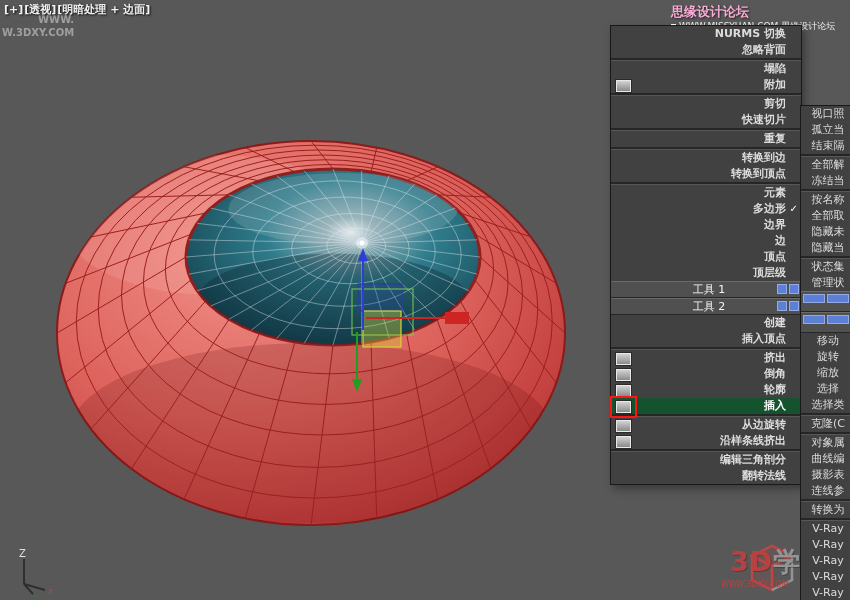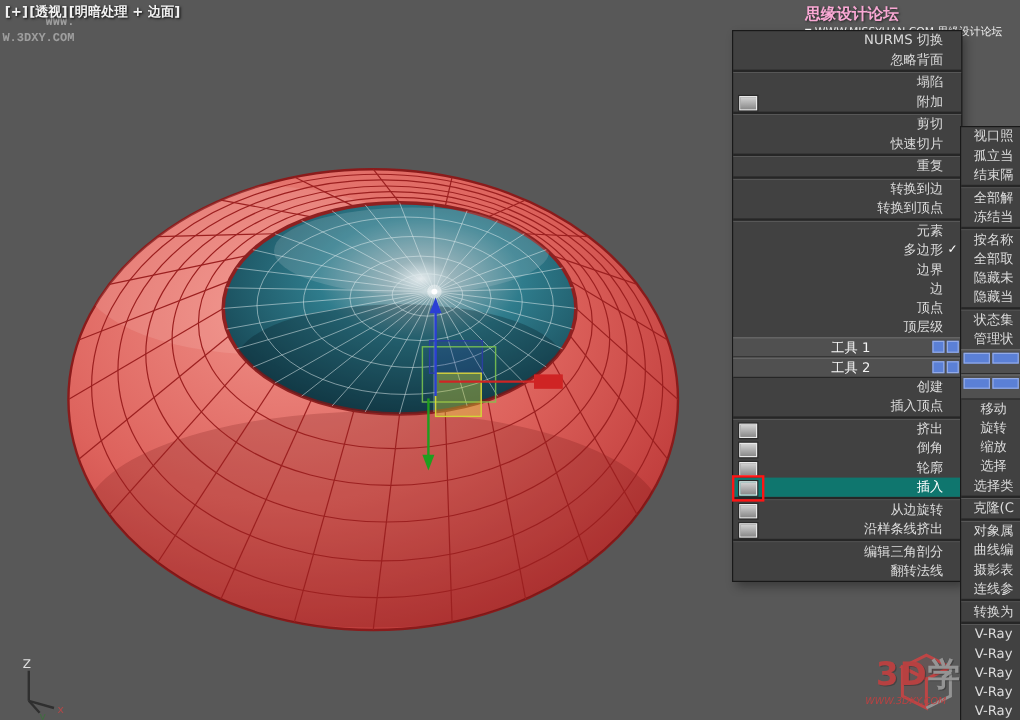--- a/index.html
+++ b/index.html
@@ -1,35 +1,35 @@
 <!DOCTYPE html>
 <html><head>
 <meta charset="utf-8">
 <style>
   html,body{margin:0;padding:0;}
   body{width:850px;height:600px;overflow:hidden;position:relative;background:#585858;font-family:"DejaVu Sans",sans-serif;}
   .viewport{position:absolute;left:0;top:0;width:850px;height:600px;background:#585858;overflow:hidden;text-align:right;}
   #canvas{position:absolute;left:0;top:0;}
   .vp-label{position:absolute;left:4px;top:2px;font-size:11px;font-weight:bold;color:#f2f2f2;text-shadow:1px 1px 2px rgba(0,0,0,.85);z-index:4;}
   .vp-label span{cursor:pointer;margin-right:1px;}
-  .wm-tl{position:absolute;left:2px;top:13px;font-size:10px;font-weight:bold;color:rgba(255,255,255,.42);line-height:13px;z-index:3;font-family:Liberation Mono, monospace;}
+  .wm-tl{position:absolute;left:2px;top:13px;font-size:10px;font-weight:bold;color:rgba(255,255,255,.42);line-height:13px;z-index:3;}
   .wm-tr-title{position:absolute;left:671px;top:3px;font-size:13px;font-weight:bold;color:#f9a8d4;text-shadow:1px 1px 2px rgba(0,0,0,.6);z-index:3;}
   .wm-tr-sub{position:absolute;left:671px;top:20px;font-size:9px;color:rgba(255,255,255,.92);display:flex;align-items:center;gap:3px;z-index:3;white-space:nowrap;}
   .bullet{display:inline-block;width:5px;height:5px;background:#fff;}
   .axis-tripod{position:absolute;left:6px;top:546px;z-index:3;}
   .logo{position:absolute;left:660px;top:536px;width:140px;height:64px;opacity:.92;z-index:2;}
   .logo-text{position:absolute;left:58px;top:8px;font-size:27px;font-weight:bold;white-space:nowrap;letter-spacing:1px;}
   .logo-3d{color:#c04040;text-shadow:1px 1px 0 rgba(0,0,0,.25);margin-left:12px;}
   .logo-xy{color:#9a9a9a;text-shadow:1px 1px 0 rgba(0,0,0,.25);}
   .logo-sub{position:absolute;left:61px;top:44px;font-size:8px;color:#c04040;font-style:italic;}
   
   .menu-left{position:absolute;left:610px;top:25px;width:190px;background:#414141;border:1px solid #191919;box-shadow:3px 4px 8px rgba(0,0,0,.35);z-index:10;}
   .menu-right{position:absolute;left:800px;top:105px;width:50px;background:#414141;border-top:1px solid #191919;border-bottom:1px solid #191919;border-left:1px solid #191919;z-index:10;}
-  .menu-item{position:relative;height:16px;line-height:16px;font-size:11px;color:#dcdcdc;text-align:right;padding-right:15px;cursor:pointer;white-space:nowrap;}
-  .menu-item.highlighted{background:#0f766e;color:#fff;}
+  .menu-item{position:relative;height:16px;line-height:16px;font-size:11px;color:#dcdcdc;text-align:right;padding-right:15px;cursor:pointer;white-space:nowrap;font-weight:bold;}
+  .menu-item.highlighted{background:#14532d;color:#fff;}
   .right-item{height:16px;line-height:16px;font-size:11px;color:#dcdcdc;text-align:center;padding-left:4px;cursor:pointer;white-space:nowrap;overflow:hidden;}
   .check{position:absolute;right:3px;top:0;font-size:10px;color:#fff;}
   .settings-icon{position:absolute;left:5px;top:3px;width:13px;height:10px;background:linear-gradient(#d2d2d2,#8a8a8a);border:1px solid #e8e8e8;box-shadow:0 0 0 1px #2a2a2a;}
   .settings-icon.annotated::after{content:"";position:absolute;left:-7px;top:-6px;width:23px;height:18px;border:2px solid #ff1414;}
   .menu-sep{height:2px;background:#262626;border-bottom:1px solid #575757;}
   .menu-title{position:relative;height:15px;line-height:15px;background:#505050;border-top:1px solid #6a6a6a;border-bottom:1px solid #262626;font-size:11px;color:#f5f5f5;padding-left:6px;text-align:center;cursor:pointer;}
   .title-squares{position:absolute;right:2px;top:2px;display:flex;gap:2px;}
   .blue-sq{display:inline-block;width:10px;height:10px;background:#5b80d6;border:1px solid #93aae6;box-sizing:border-box;}
   .right-title{height:15px;background:#505050;border-top:1px solid #6a6a6a;border-bottom:1px solid #262626;display:flex;gap:2px;padding:2px;cursor:pointer;}
   .right-title .blue-sq{width:22px;height:9px;}

